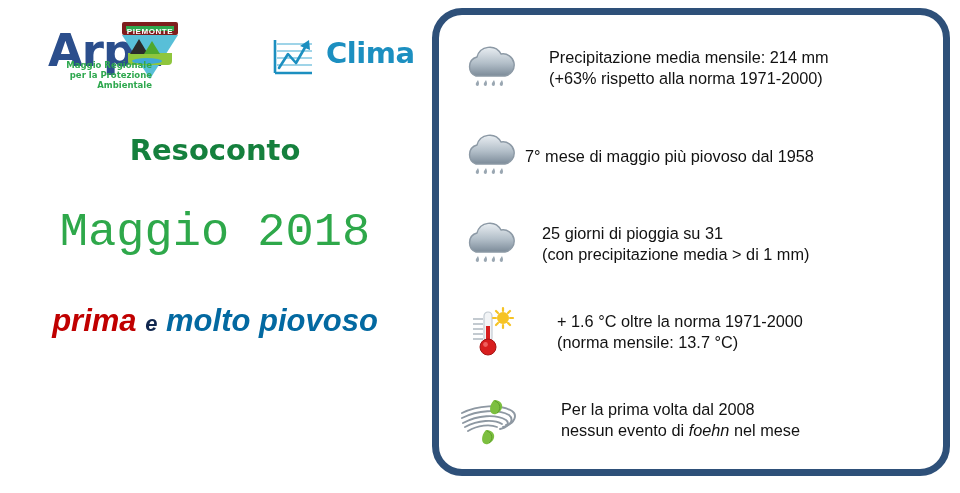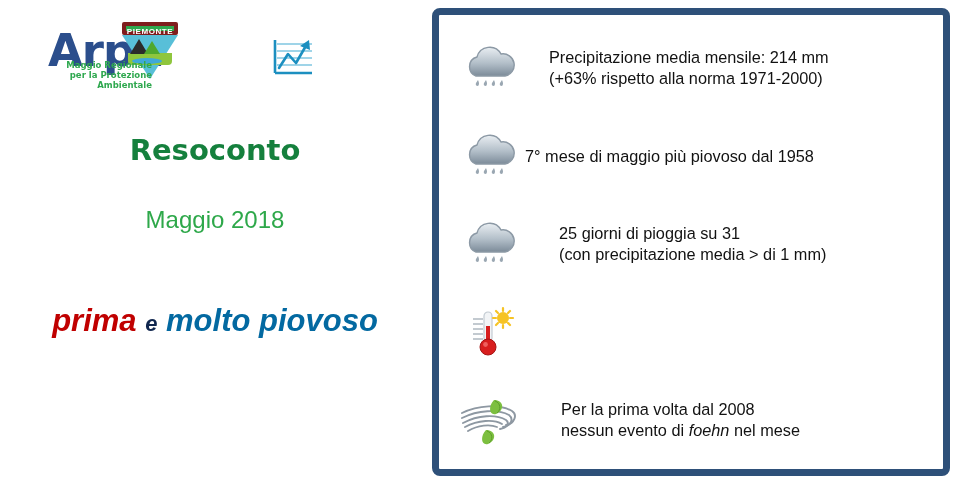--- a/index.html
+++ b/index.html
@@ -80,39 +80,39 @@
   }
 
   
   .title-resoconto {
     position: absolute; left: 0; top: 133px; width: 430px;
     text-align: center; font-size: 29px; font-weight: bold;
     color: #15803d; font-family: "DejaVu Sans", sans-serif;
   }
   .title-month {
     position: absolute; left: 0; top: 206px; width: 430px;
-    text-align: center; font-size: 24px; font-weight: normal;
-    color: #2EA84A; font-family: Liberation Sans, sans-serif;
+    text-align: center; font-size: 47px; font-weight: normal;
+    color: #2EA84A; font-family: Liberation Mono, monospace;
   }
   .title-tagline {
     position: absolute; left: 0; top: 303px; width: 430px;
     text-align: center; font-size: 31px; font-weight: bold; font-style: italic;
     font-family: "Liberation Sans", sans-serif;
     white-space: nowrap;
   }
   .tw-hot { color: #C00000; }
   .tw-and { color: #10264E; font-size: 22px; }
   .tw-rain { color: #0369a1; }
 
   
   .panel {
     position: absolute; left: 432px; top: 8px;
     width: 518px; height: 468px;
     border: 7px solid #2E5079;
-    border-radius: 8px;
+    border-radius: 30px;
     background: #ffffff;
   }
   .panel-inner {
     position: relative; width: 100%; height: 100%;
     padding: 22px 14px 18px 16px;
     display: flex; flex-direction: column; justify-content: space-between;
   }
   .fact-row { display: flex; align-items: center; min-height: 62px; }
   .fact-icon {
     width: 70px; flex: 0 0 70px; height: 56px;
@@ -121,21 +121,21 @@
   .fact-text {
     font-size: 16.3px; color: #121212; line-height: 21px;
     font-family: "Liberation Sans", sans-serif;
     white-space: pre-line;
   }
   .fact-text .it { font-style: italic; }
 
   
   .row-0 .fact-text { margin-left: 24px; }
   .row-1 .fact-text { }
-  .row-2 .fact-text { margin-left: 34px; }
+  .row-2 .fact-text { margin-left: 17px; }
   .row-3 .fact-text { margin-left: 32px; }
   .row-4 .fact-text { margin-left: 36px; }
 
   svg { display: block; }
 </style>
 </head>
 <body>
 
 <div class="page">
 
@@ -163,20 +163,21 @@
           <line x1="3" y1="2" x2="3" y2="35" stroke="#1C8FC0" stroke-width="2.6"></line>
           <line x1="3" y1="35" x2="40" y2="35" stroke="#1C8FC0" stroke-width="2.6"></line>
           <line x1="5" y1="6" x2="40" y2="6" stroke="#7FC6E0" stroke-width="1.6"></line>
           <line x1="5" y1="13" x2="40" y2="13" stroke="#7FC6E0" stroke-width="1.6"></line>
           <line x1="5" y1="20" x2="40" y2="20" stroke="#7FC6E0" stroke-width="1.6"></line>
           <line x1="5" y1="27" x2="40" y2="27" stroke="#7FC6E0" stroke-width="1.6"></line>
           <polyline points="7,30 16,16 24,25 35,6" fill="none" stroke="#1C8FC0" stroke-width="2.6" stroke-linejoin="round" stroke-linecap="round"></polyline>
           <polygon points="37,2 38,12 28,8" fill="#1C8FC0"></polygon>
         </svg>
       </span>
+      <span class="clima-text">Clima</span>
     </div>
 
     <div class="title-resoconto">Resoconto</div>
     <div class="title-month">Maggio 2018</div>
     <div class="title-tagline">
       <span class="tw-hot">prima</span>
       <span class="tw-and">e</span>
       <span class="tw-rain">molto piovoso</span>
     </div>
   </div>
@@ -260,20 +261,22 @@
                 <line x1="31" y1="12" x2="34" y2="12"></line>
                 <line x1="48" y1="12" x2="51" y2="12"></line>
                 <line x1="34" y1="5" x2="36" y2="7"></line>
                 <line x1="46" y1="17" x2="48" y2="19"></line>
                 <line x1="46" y1="7" x2="48" y2="5"></line>
                 <line x1="34" y1="19" x2="36" y2="17"></line>
               </g>
             </g>
           </svg>
         </span>
+        <span class="fact-text">+ 1.6 °C oltre la norma 1971-2000
+(norma mensile: 13.7 °C)</span>
       </div>
 
       <div class="fact-row row-4">
         <span class="fact-icon">
           <svg width="68" height="52" viewBox="0 0 68 52">
             <g fill="none" stroke="#8E98A2" stroke-width="1.9" stroke-linecap="round">
               <path d="M6 19 C22 11, 44 10, 56 17 C62 21, 58 30, 50 31"></path>
               <path d="M6 24 C22 16, 42 15, 53 21 C58 25, 55 32, 47 33"></path>
               <path d="M7 29 C22 21, 40 20, 50 26 C54 29, 51 34, 44 35"></path>
               <path d="M9 33 C22 26, 38 25, 46 30"></path>

